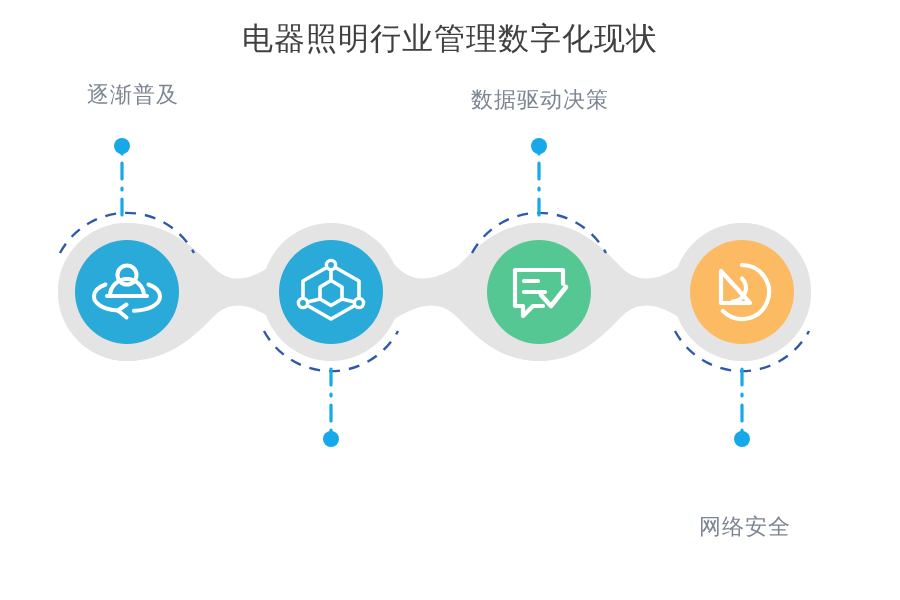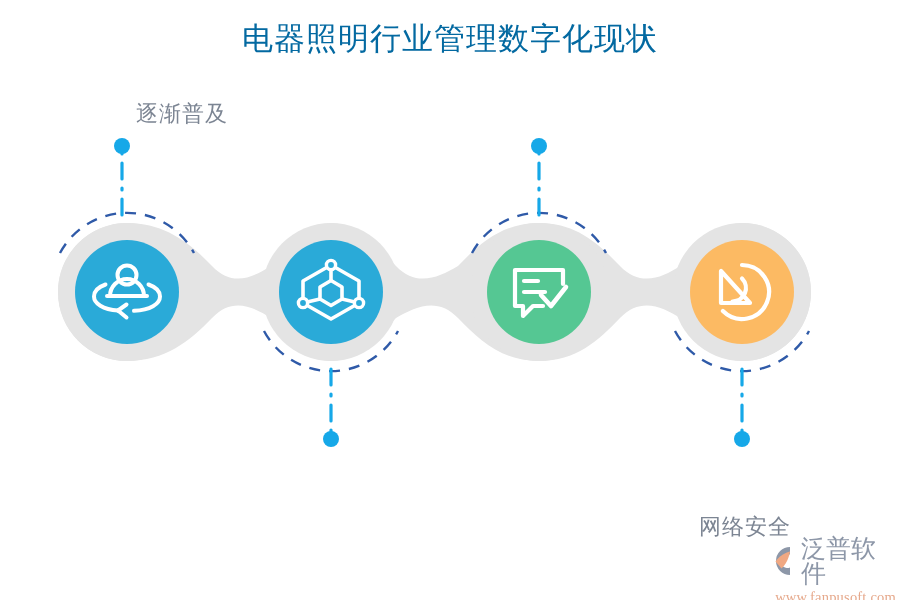--- a/index.html
+++ b/index.html
@@ -24,21 +24,21 @@
 
   
   .page-title {
     position: absolute;
     left: 0;
     top: 18px;
     width: 900px;
     text-align: center;
     font-size: 31px;
     letter-spacing: 1px;
-    color: #0369a1;
+    color: #404040;
     font-family: "Liberation Serif", "DejaVu Serif", serif;
     white-space: nowrap;
   }
 
   
   #graphic {
     position: absolute;
     left: 0;
     top: 0;
     width: 900px;
@@ -48,21 +48,21 @@
   
   .node-label {
     position: absolute;
     text-align: center;
     font-size: 22px;
     color: #7c8593;
     font-family: "Liberation Serif", "DejaVu Serif", serif;
     white-space: nowrap;
     letter-spacing: 1px;
   }
-  .node-label.l1 { left: 38px;  top: 99px;  width: 190px; text-align: right; }
+  .node-label.l1 { left: 38px;  top: 80px;  width: 190px; }
   .node-label.l2 { left: 235px; top: 468px; width: 190px; }
   .node-label.l3 { left: 445px; top: 85px;  width: 190px; }
   .node-label.l4 { left: 650px; top: 468px; width: 190px; margin-top: 44px; }
 
   
   #watermark {
     position: absolute;
     left: 757px;
     top: 536px;
     width: 140px;
@@ -217,26 +217,17 @@
     <g>
       <circle cx="742" cy="292" r="69" fill="#e4e4e4"></circle>
       <circle cx="742" cy="292" r="52" fill="#fcba63"></circle>
       <g transform="translate(742,292)">
         <use href="#ic-radar-signal"></use>
       </g>
     </g>
   </svg>
 
   <div class="node-label l1">逐渐普及</div>
+  <div class="node-label l3">数据驱动决策</div>
   <div class="node-label l4">网络安全</div>
 
-  <div id="watermark">
-    <div class="wm-row">
-      <svg class="wm-mark" width="40" height="34" viewBox="0 0 40 34">
-        <path d="M 33 3 A 14 14 0 1 0 33 31 L 33 23.5 A 7 7 0 1 1 33 10.5 Z" fill="#8d97a8"></path>
-        <path d="M 18.5 17.5 C 24 9.5 33 7.5 33 7.5 C 33 7.5 31.5 18.5 24.5 24.5 Z" fill="#f0a882"></path>
-      </svg>
-      <span class="wm-text">泛普软件</span>
-    </div>
-    <div class="wm-url">www.fanpusoft.com</div>
-  </div>
 
 </div>
 
 </body></html>

